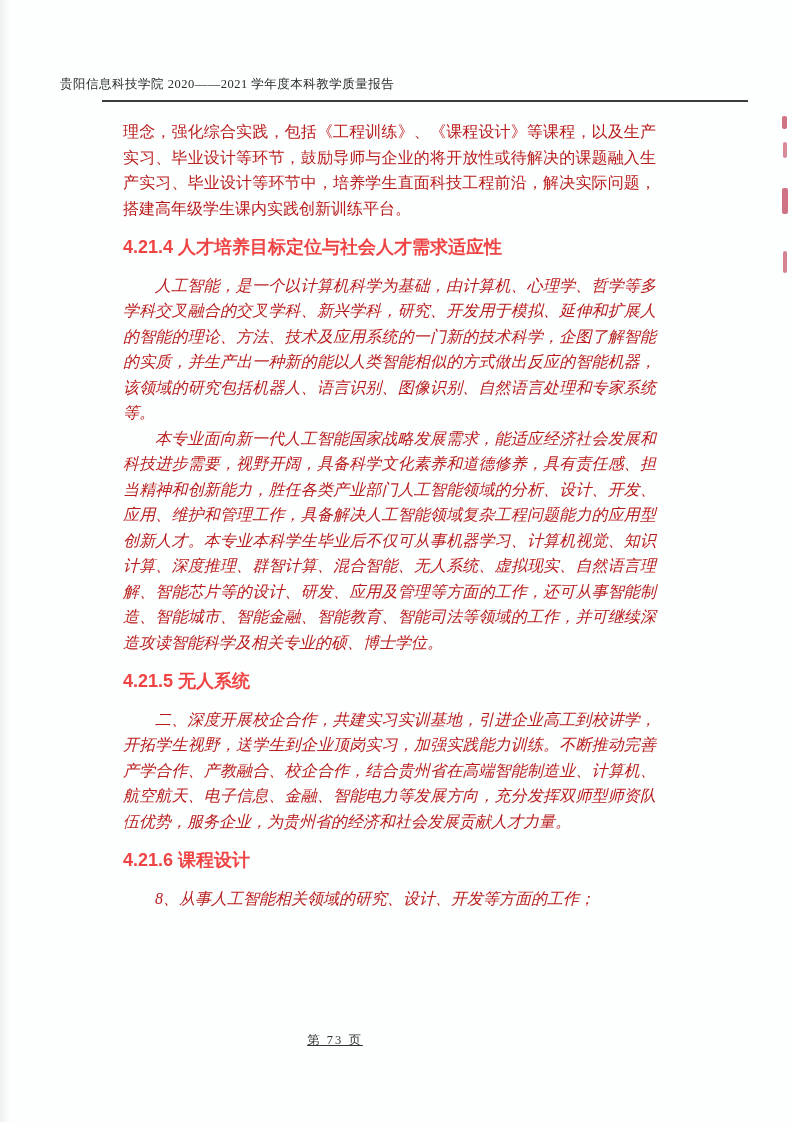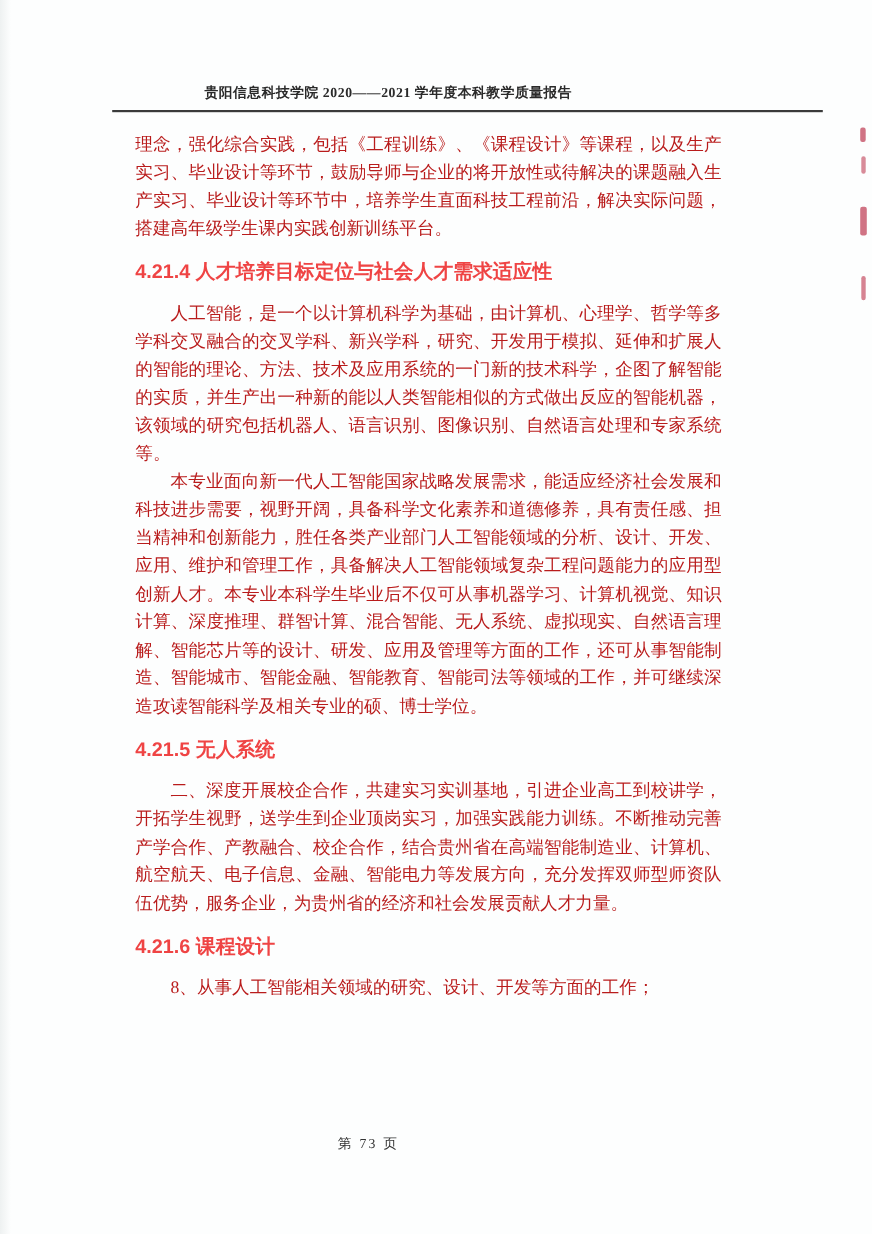--- a/index.html
+++ b/index.html
@@ -12,47 +12,46 @@
     font-family:"Liberation Serif","DejaVu Serif",serif;
     color:#262626;
   }
   .page::before{ 
     content:"";position:absolute;left:0;top:0;width:10px;height:100%;
     background:linear-gradient(to right,#eef1f1,rgba(255,255,255,0));
     pointer-events:none;
   }
   .header{
     position:absolute;left:60px;top:76px;width:586px;
-    text-align:center;
-    font-size:12.5px;font-weight:bold;letter-spacing:.5px;color:#2a2a2a;
+    font-size:12.5px;font-weight:normal;letter-spacing:.5px;color:#2a2a2a;
     font-family:"Liberation Serif","DejaVu Serif",serif;
   }
   .header-rule{
     position:absolute;left:102px;top:100px;width:646px;height:2px;
     background:#3b3b3b;
   }
   .body-col{
     position:absolute;left:123px;top:119px;width:533px;
   }
   .para{
     margin:0;
     font-size:16px;line-height:25.5px;
     text-align:justify;
     color:#b91c1c;
   }
-  .para.ind{text-indent:2em;}
+  .para.ind{text-indent:2em;font-style:italic;}
   .sec{
     margin:14px 0 12px 0;
     font-size:18px;line-height:25.5px;font-weight:700;
     color:#ef4444;
     font-family:"Liberation Sans","DejaVu Sans",sans-serif;
   }
   .footer{
     position:absolute;left:0;top:1032px;width:670px;
-    text-align:center;font-size:12.5px;color:#333;letter-spacing:2px;
+    text-align:center;font-size:12.5px;color:#333;letter-spacing:2px;text-decoration:underline;
   }
   .redmark{
     position:absolute;border-radius:2px;
     background:#c85a6e;opacity:.85;
   }
   .rm1{left:782px;top:116px;width:5px;height:13px;}
   .rm2{left:783px;top:142px;width:4px;height:16px;opacity:.7;}
   .rm3{left:782px;top:188px;width:6px;height:26px;}
   .rm4{left:783px;top:251px;width:4px;height:22px;opacity:.75;}
 </style>

